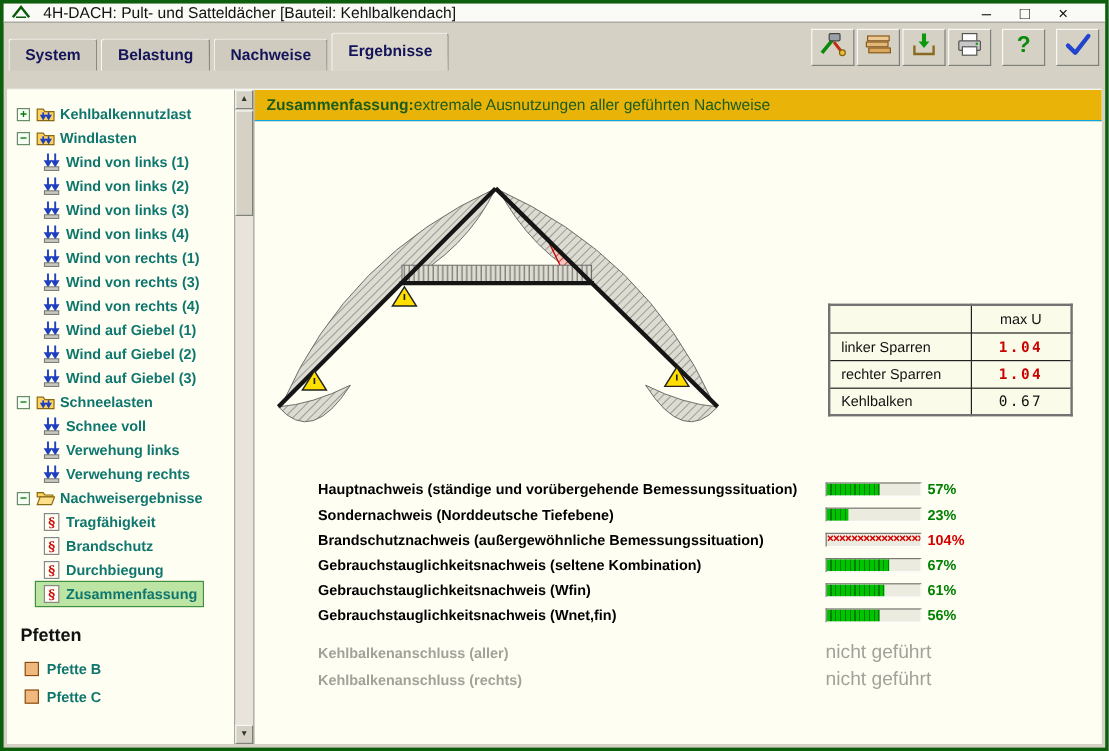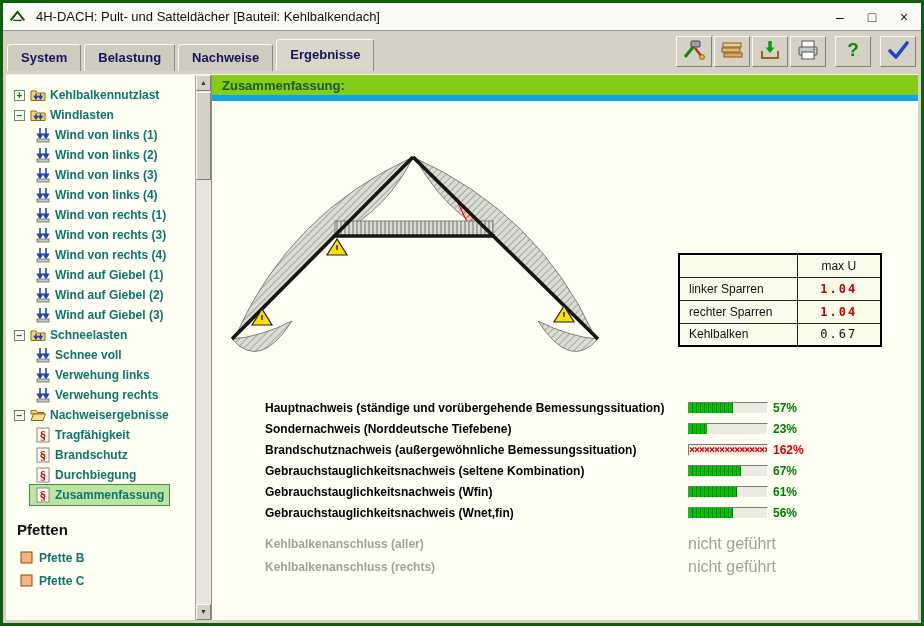--- a/index.html
+++ b/index.html
@@ -1,21 +1,21 @@
 <!DOCTYPE html>
 <html><head>
 <meta charset="utf-8">
 <style>
   *{box-sizing:border-box;margin:0;padding:0}
   html,body{width:924px;height:626px;overflow:hidden}
   body{font-family:"Liberation Sans",sans-serif;background:#e8e8e8}
   .window{position:relative;width:924px;height:626px;background:#d5d1c5;border:3px solid #0d5f0d;overflow:hidden}
 
   
-  .titlebar{height:28px;background:#fafaf6;border-bottom:1px solid #9a9a92;display:flex;align-items:center;padding:0 1px 0 6px;gap:6px}
+  .titlebar{height:16px;background:#fafaf6;border-bottom:1px solid #9a9a92;display:flex;align-items:center;padding:0 19px 0 6px;gap:6px}
   .title-text{font-size:13px;color:#111;flex:1;white-space:nowrap}
   .winbtns{display:flex}
   .winbtn{width:32px;height:24px;display:flex;align-items:center;justify-content:center;font-size:14px;color:#111;cursor:default}
 
   
   .tabbar{height:40px;display:flex;align-items:flex-end;padding:0 4px;position:relative}
   .tab{height:27px;line-height:25px;padding:0 13px;font-size:13px;font-weight:bold;color:#14145a;background:#cfcbbf;
        border:1px solid;border-color:#f8f8f4 #8a8a82 #8a8a82 #f8f8f4;border-bottom:none;border-radius:3px 3px 0 0;margin-right:3px;white-space:nowrap}
   .tab.active{height:32px;line-height:30px;background:#dad6ca;position:relative;z-index:2}
   .toolbar{position:absolute;right:5px;top:5px;display:flex;align-items:center}
@@ -38,27 +38,27 @@
 
   
   .scrollbar{position:absolute;top:0;right:0;width:16px;bottom:0;background:#e8e4dc;border-left:1px solid #a8a8a0}
   .sb-btn{position:absolute;left:0;width:15px;height:16px;background:#d5d1c5;border:1px solid;border-color:#f8f8f4 #80807a #80807a #f8f8f4;font-size:7px;text-align:center;line-height:14px;color:#333}
   .sb-btn.up{top:0}
   .sb-btn.down{bottom:0}
   .sb-thumb{position:absolute;left:0;top:17px;width:15px;height:88px;background:#d5d1c5;border:1px solid;border-color:#f8f8f4 #80807a #80807a #f8f8f4}
 
   
   .content{flex:1;display:flex;flex-direction:column;background:#fffef2;min-width:0}
-  .content-header{height:26px;background:#84cc16;border-bottom:6px solid #0ea5e9;display:flex;align-items:center;padding:0 10px;color:#1c5c1c;font-size:13px;flex:none}
+  .content-header{height:26px;background:#eab308;border-bottom:1px solid #0ea5e9;display:flex;align-items:center;padding:0 10px;color:#1c5c1c;font-size:13px;flex:none}
   .ch-title{font-weight:bold}
   .content-body{position:relative;flex:1}
   .diagram{position:absolute;left:16px;top:8px}
 
   
-  .rtable{position:absolute;top:152px;right:36px;border-collapse:collapse;border:2px solid #000000;font-size:12px;background:#fbfbea}
+  .rtable{position:absolute;top:152px;right:24px;border-collapse:collapse;border:2px solid #737373;font-size:12px;background:#fbfbea}
   .rtable td{border:1px solid #222;padding:3px 9px;height:23px;color:#111}
   .rt-head{text-align:center}
   .rt-label{min-width:118px}
   .rt-val{font-family:"DejaVu Sans Mono",monospace;text-align:center;letter-spacing:2px;min-width:84px}
   .rt-val.fail{color:#cc0000;font-weight:bold}
 
   
   .checks{position:absolute;left:53px;top:296px;right:8px}
   .check-row{display:flex;align-items:center;height:21px}
   .check-row.gap-top{margin-top:9px}
@@ -445,20 +445,21 @@
       <div class="scrollbar">
         <div class="sb-btn up">▲</div>
         <div class="sb-thumb"></div>
         <div class="sb-btn down">▼</div>
       </div>
     </div>
 
     <div class="content">
       <div class="content-header">
         <span class="ch-title">Zusammenfassung:</span>
+        <span class="ch-sub">extremale Ausnutzungen aller geführten Nachweise</span>
       </div>
 
       <div class="content-body">
 
         <div class="diagram">
           <svg width="396" height="250" viewBox="0 0 396 250">
             <defs>
               <pattern id="hatch" width="5" height="5" patternUnits="userSpaceOnUse" patternTransform="rotate(45)">
                 <rect width="5" height="5" fill="#dddcd2"></rect>
                 <line x1="0" y1="0" x2="0" y2="5" stroke="#82827a" stroke-width="1.2"></line>
@@ -533,21 +534,21 @@
               <span class="bar-track">
                 <span class="bar-fill ok" style="width: 23%;"></span>
               </span>
               <span class="pct green">23%</span>
             </div>
             <div class="check-row">
               <span class="check-label">Brandschutznachweis (außergewöhnliche Bemessungssituation)</span>
               <span class="bar-track">
                 <span class="bar-fill fail" style="width: 100%;">××××××××××××××××××</span>
               </span>
-              <span class="pct red">162%</span>
+              <span class="pct red">104%</span>
             </div>
             <div class="check-row">
               <span class="check-label">Gebrauchstauglichkeitsnachweis (seltene Kombination)</span>
               <span class="bar-track">
                 <span class="bar-fill ok" style="width: 67%;"></span>
               </span>
               <span class="pct green">67%</span>
             </div>
             <div class="check-row">
               <span class="check-label">Gebrauchstauglichkeitsnachweis (Wfin)</span>

